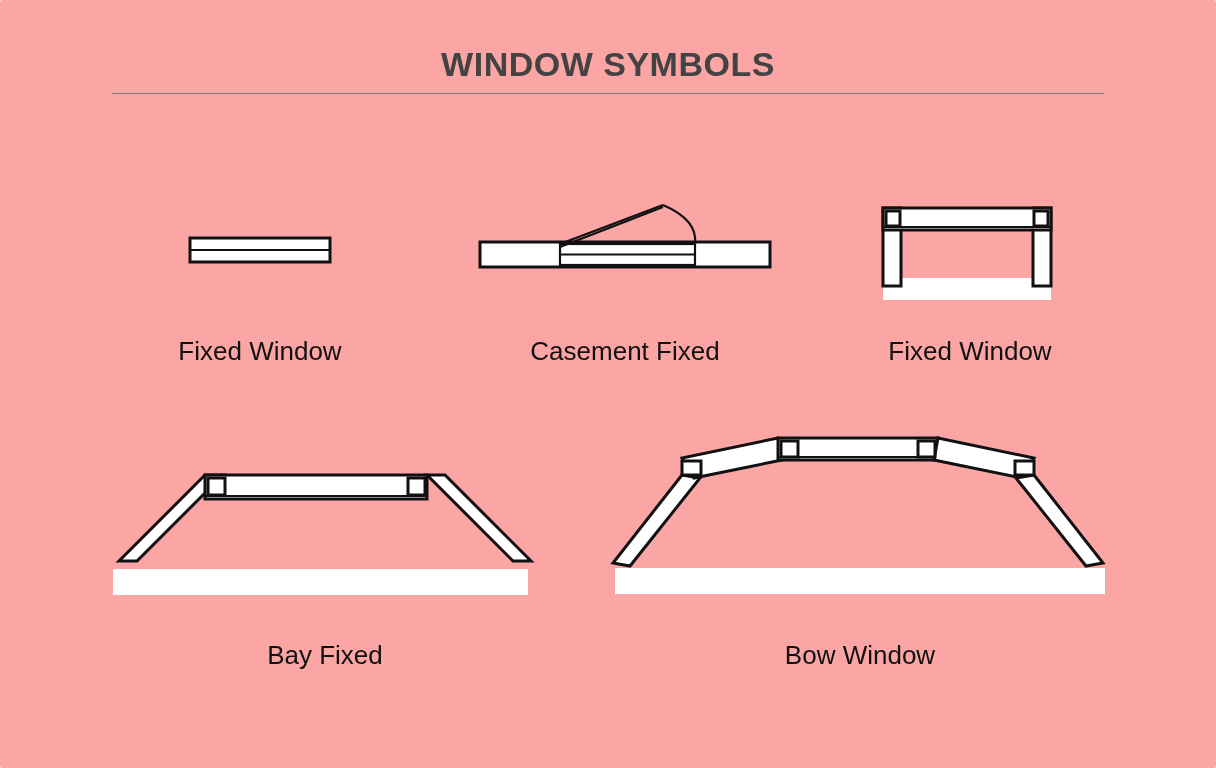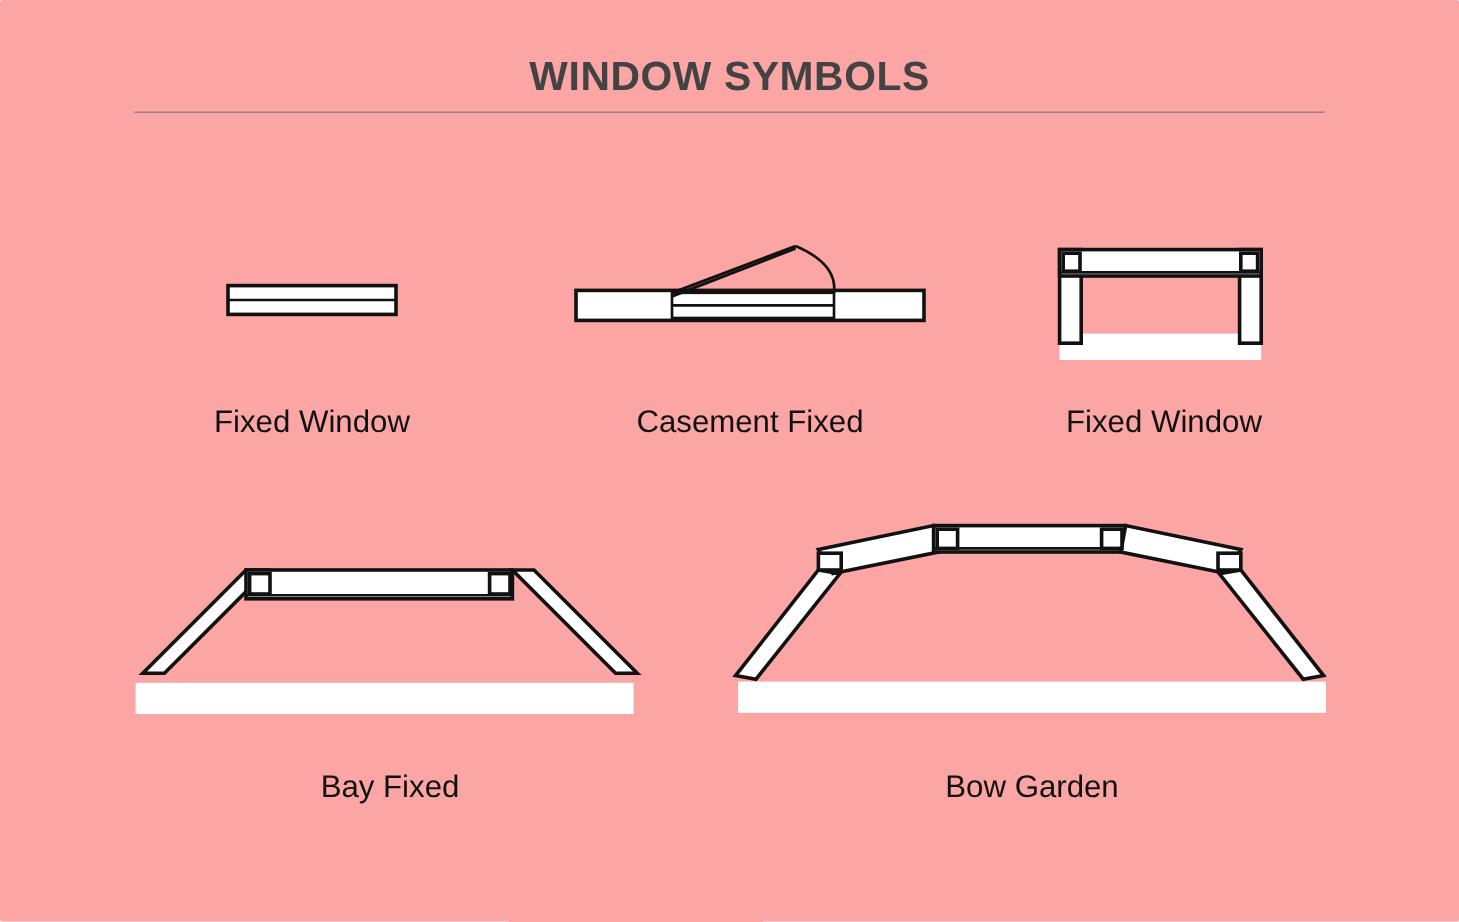--- a/index.html
+++ b/index.html
@@ -153,15 +153,15 @@
       <polygon class="wall" points="338,18 334,40 422,58 434,38"></polygon>
 
       <polygon class="wall" points="434,55 416,58 486,146 503,143"></polygon>
 
       <rect class="mullion" x="181" y="21" width="17" height="16"></rect>
       <rect class="mullion" x="318" y="21" width="17" height="16"></rect>
       <rect class="mullion" x="82" y="41" width="19" height="14"></rect>
       <rect class="mullion" x="415" y="41" width="19" height="14"></rect>
     </svg>
   </div>
-  <div class="symbol-label" style="left:600px; top:642px; width:520px;">Bow Garden</div>
+  <div class="symbol-label" style="left:600px; top:642px; width:520px;">Bow Window</div>
 
 </div>
 
 </body></html>

